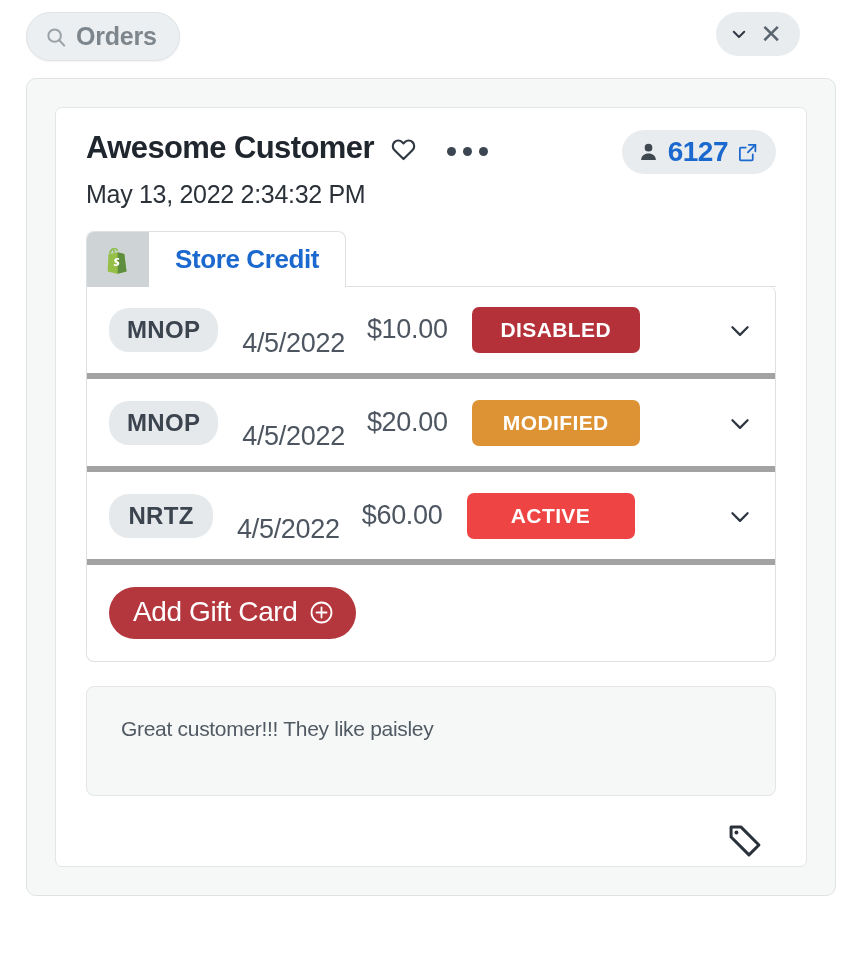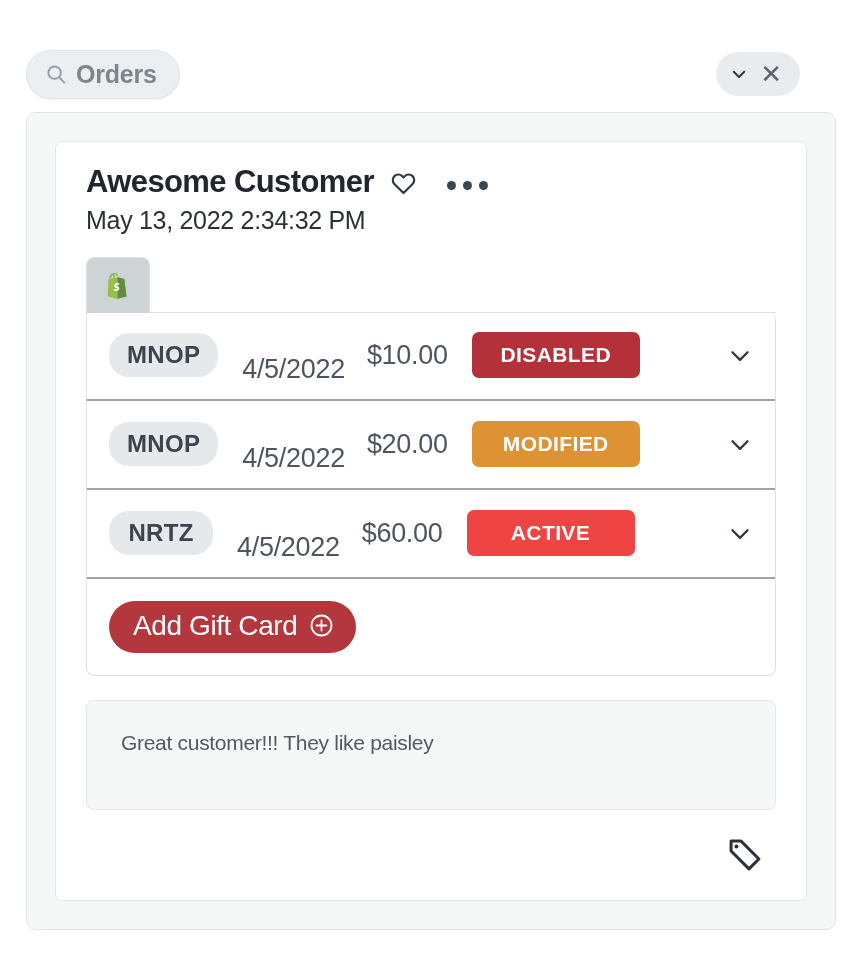--- a/index.html
+++ b/index.html
@@ -11,25 +11,24 @@
     height: 958px;
     background: #ffffff;
     font-family: "Liberation Sans", sans-serif;
     -webkit-font-smoothing: antialiased;
     overflow: hidden;
   }
 
   
   .topbar {
     display: flex;
-    align-items: center;
-    padding: 32px 26px 0 26px;
+    align-items: flex-start;
+    padding: 12px 26px 0 26px;
     height: 56px;
     box-sizing: content-box;
-    margin-top: 14px;
   }
   .search-pill {
     display: flex;
     align-items: center;
     gap: 9px;
     background: #eceff1;
     border: 1px solid #dfe3e6;
     border-radius: 28px;
     padding: 9px 22px 9px 18px;
     box-shadow: 0 1px 2px rgba(0,0,0,.05);
@@ -195,21 +194,21 @@
     border-radius: 0 8px 8px 8px;
     margin-top: -1px;
     padding: 0 0 22px 0;
   }
 
   
   .gc-row {
     display: flex;
     align-items: center;
     padding: 14px 22px 14px 22px;
-    border-bottom: 2px solid #a3a3a3;
+    border-bottom: 6px solid #a3a3a3;
     gap: 0;
   }
   .code-pill {
     background: #e5e9eb;
     border-radius: 20px;
     padding: 8px 18px;
     font-size: 24px;
     font-weight: 700;
     color: #3b444f;
     letter-spacing: .3px;
@@ -327,37 +326,54 @@
           <path d="M12 20.5 3.9 12.4a4.9 4.9 0 1 1 7-6.9l1.1 1.1 1.1-1.1a4.9 4.9 0 1 1 7 6.9z"></path>
         </svg>
       </span>
 
       <span class="dots">
         <i></i>
           <i></i>
           <i></i>
       </span>
 
+      <div class="id-pill">
+        <span class="person">
+          <svg viewBox="0 0 24 24" width="21" height="24" fill="#3f4850">
+            <circle cx="12" cy="7" r="4.4"></circle>
+            <path d="M3.6 21c0-4.6 3.8-7.3 8.4-7.3s8.4 2.7 8.4 7.3z"></path>
+          </svg>
+        </span>
+        <span class="num">6127</span>
+        <span class="extlink">
+          <svg viewBox="0 0 24 24" width="21" height="21" fill="none" stroke="#1b68cf" stroke-width="2" stroke-linecap="round" stroke-linejoin="round">
+            <path d="M13.5 3.2H21v7.5"></path>
+            <path d="M21 3.2 12.4 11.8"></path>
+            <path d="M18 14.2V20a1 1 0 0 1-1 1H4.3a1 1 0 0 1-1-1V7.3a1 1 0 0 1 1-1H10"></path>
+          </svg>
+        </span>
+      </div>
     </div>
 
     <div class="timestamp">May 13, 2022 2:34:32 PM</div>
 
     <div class="tabs-wrap">
       <div class="tabstrip">
         <div class="tab">
           <div class="tab-icon-box">
             <span class="shopify-bag">
               <svg viewBox="0 0 24 26" width="27" height="30">
                 <path d="M8.2 2.6c.5-.3 1.1-.4 1.7-.2.9.3 1.5 1.3 1.8 2.4l-1.5.5c-.2-.9-.6-1.6-1.1-1.8-.3-.1-.6 0-.9.2.4.6.7 1.5.8 2.6l-1.4.4c-.1-1.3-.5-2.3-1-2.7-.6.6-1 1.7-1.1 3.1L3.4 7.5C3.7 5 5.3 2.9 7 2.3c.4-.1.8-.1 1.2.3z" fill="#8cc04e"></path>
                 <path d="M3.1 7.8 11.3 6l5.9 1.7 1.9 15.5-8.4 2.1-8.3-2.1z" fill="#95bf47"></path>
                 <path d="M11.3 6l5.9 1.7 1.9 15.5-7.8 2z" fill="#5e8e3e"></path>
                 <path d="M12.7 11.7c-.6-.3-1.2-.4-1.9-.4-1.6 0-2.6.9-2.6 2.1 0 1.1.8 1.6 1.5 2 .7.4 1 .6 1 1 0 .3-.3.6-.8.6-.6 0-1.3-.3-1.8-.6l-.4 1.4c.5.3 1.3.5 2.1.5 1.8 0 2.9-.9 2.9-2.2 0-1-.7-1.6-1.5-2-.6-.4-1-.6-1-.9 0-.3.3-.6.9-.6.5 0 1 .2 1.3.3z" fill="#ffffff"></path>
               </svg>
             </span>
           </div>
+          <div class="tab-label">Store Credit</div>
         </div>
         <div class="tab-filler"></div>
       </div>
 
       <div class="tab-body">
 
         <div class="gc-row">
           <span class="code-pill">MNOP</span>
           <span class="gc-date">4/5/2022</span>
           <span class="gc-amount">$10.00</span>

